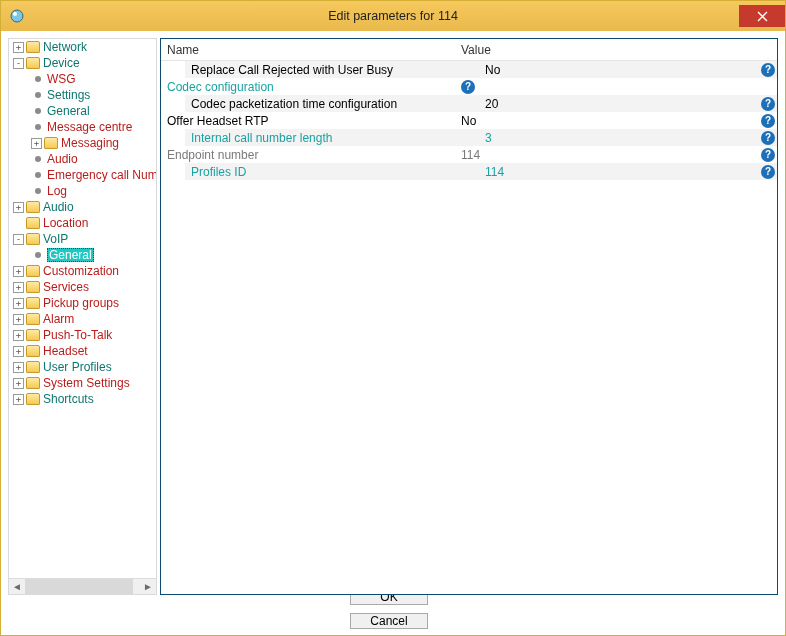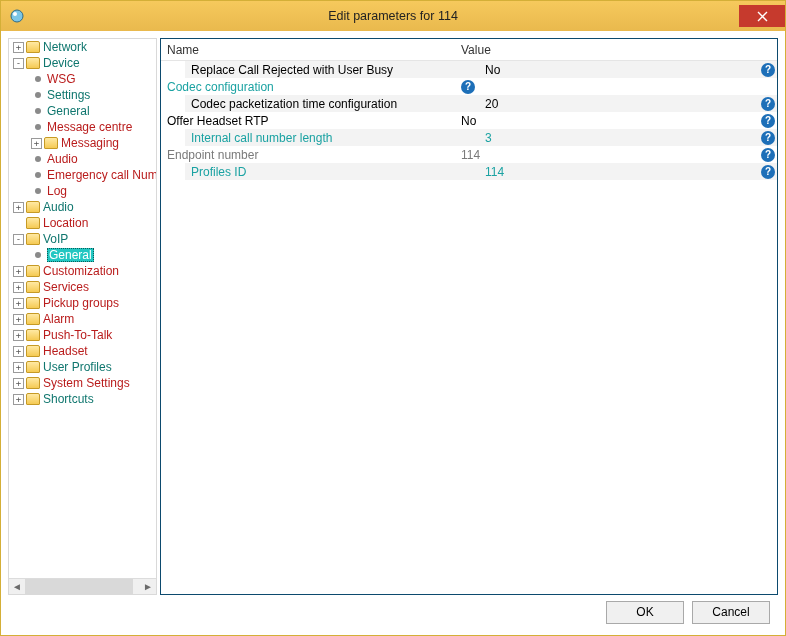--- a/index.html
+++ b/index.html
@@ -39,21 +39,21 @@
   .col-name { flex:0 0 294px; }
   .col-value { flex:1; }
   .col-help { flex:0 0 22px; }
   .grid-body { flex:1; }
   .grid-row { display:flex; align-items:center; height:17px; }
   .grid-row.alt { background:#f3f3f3;margin-left:24px; }
   .grid-row .c { padding:0 6px; overflow:hidden; text-overflow:ellipsis; }
   .grid-row .c.link { color:#1aa2a2; }
   .grid-row .c.dim { color:#7a7a7a; }
   .help { width:14px; height:14px; border-radius:50%; background:#1d6fb8; display:flex; align-items:center; justify-content:center; color:#fff; font-size:10px; font-weight:bold; margin:0 auto; }
-  .footer { height:34px; display:flex; align-items:center; justify-content:flex-end; gap:8px; padding-right:8px; }
+  .footer { height:34px; display:flex; align-items:center; justify-content:flex-end; gap:8px; padding-right:8px;flex-direction:column; }
   .btn { width:78px; height:23px; background:#f0f0f0; border:1px solid #a9a9a9; display:flex; align-items:center; justify-content:center; cursor:default; }
 </style>
 </head>
 <body>
 
 <div class="window">
   <div class="titlebar">
     <span class="icon">
       <svg viewBox="0 0 16 16">
           <circle cx="8" cy="8" r="6" fill="#7cc6e6" stroke="#316a84"></circle>

